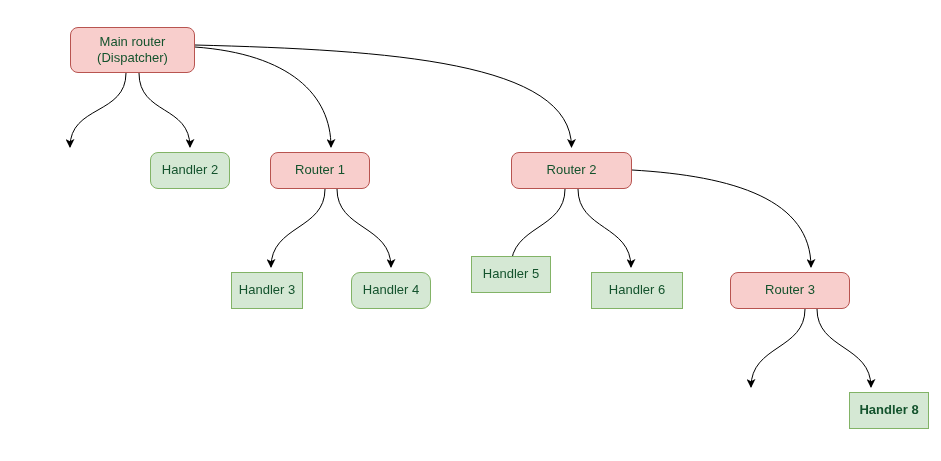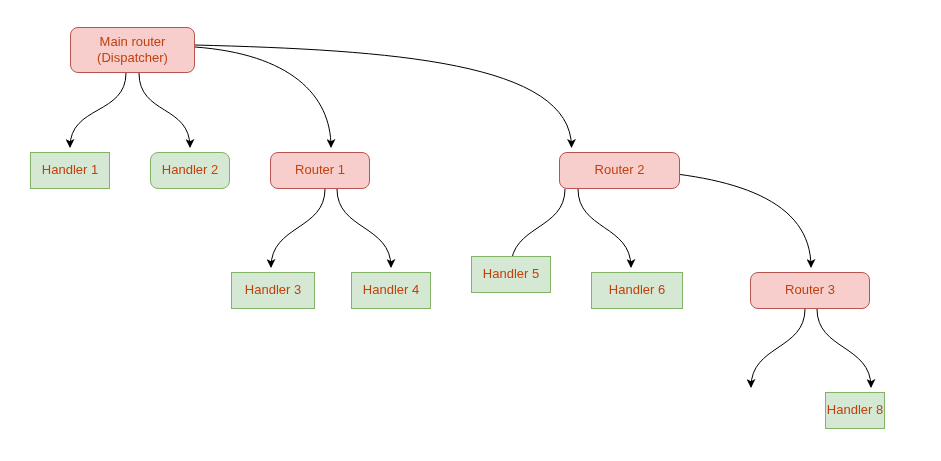--- a/index.html
+++ b/index.html
@@ -24,45 +24,45 @@
   .edge{
     fill:none;
     stroke:var(--edge-color,#000);
     stroke-width:1;
   }
   .node{
     position:absolute;
     box-sizing:border-box;
     display:flex;align-items:center;justify-content:center;
     text-align:center;
-    font-size:13px;line-height:1.25;color:#c2410c;
+    font-size:13px;line-height:1.25;color:#14532d;
     white-space:pre-line;
   }
   .router{
     background:var(--router-fill,#f8cecc);
     border:1px solid var(--router-border,#b85450);
     border-radius:8px;
   }
   .handler{
     background:var(--handler-fill,#d5e8d4);
     border:1px solid var(--handler-border,#82b366);
   }
   
   .n-main    {left:70px; top:27px; width:125px;height:46px;}
   .n-h1      {left:30px; top:152px;width:80px; height:37px;}
   .n-h2      {left:150px;top:152px;width:80px; height:37px;border-radius:8px;}
   .n-r1      {left:270px;top:152px;width:100px;height:37px;}
-  .n-r2      {left:511px;top:152px;width:121px;height:37px;margin-left:48px;}
-  .n-h3      {left:231px;top:272px;width:84px; height:37px;}
-  .n-h4      {left:351px;top:272px;width:80px; height:37px;}
+  .n-r2      {left:511px;top:152px;width:121px;height:37px;}
+  .n-h3      {left:231px;top:272px;width:72px; height:37px;}
+  .n-h4      {left:351px;top:272px;width:80px; height:37px;border-radius:9px;}
   .n-h5      {left:471px;top:256px;width:80px; height:37px;}
   .n-h6      {left:591px;top:272px;width:92px; height:37px;}
-  .n-r3      {left:750px;top:272px;width:120px;height:37px;}
+  .n-r3      {left:730px;top:272px;width:120px;height:37px;}
   .n-h7      {left:711px;top:392px;width:80px; height:37px;}
-  .n-h8      {left:825px;top:392px;width:60px; height:37px;}
+  .n-h8      {left:849px;top:392px;width:80px; height:37px;font-weight:bold;}
 </style>
 </head>
 <body>
 
 <div class="canvas">
 
   <svg class="edges" viewBox="0 0 941 461" xmlns="http://www.w3.org/2000/svg">
     <defs>
       <marker id="arrow-head" viewBox="0 0 10 10" refX="9" refY="5" markerWidth="9" markerHeight="9" orient="auto">
         <path d="M0,0 L10,5 L0,10 L2.5,5 z" fill="#000"></path>
@@ -77,21 +77,20 @@
     <path class="edge" d="M 565 189 C 565 230, 511 225, 511 267" marker-end="url(#arrow-head)"></path>
     <path class="edge" d="M 578 189 C 578 230, 631 225, 631 267" marker-end="url(#arrow-head)"></path>
     <path class="edge" d="M 632 170 C 735 176, 811 200, 811 267" marker-end="url(#arrow-head)"></path>
     <path class="edge" d="M 805 309 C 805 350, 751 345, 751 387" marker-end="url(#arrow-head)"></path>
     <path class="edge" d="M 817 309 C 817 350, 871 345, 871 387" marker-end="url(#arrow-head)"></path>
   </svg>
 
   <div class="node router n-main">Main router
 (Dispatcher)</div>
 
-  <div class="node handler n-h1">Handler 1</div>
   <div class="node handler n-h2">Handler 2</div>
 
   <div class="node router n-r1">Router 1</div>
   <div class="node router n-r2">Router 2</div>
 
   <div class="node handler n-h3">Handler 3</div>
   <div class="node handler n-h4">Handler 4</div>
   <div class="node handler n-h5">Handler 5</div>
   <div class="node handler n-h6">Handler 6</div>
 

